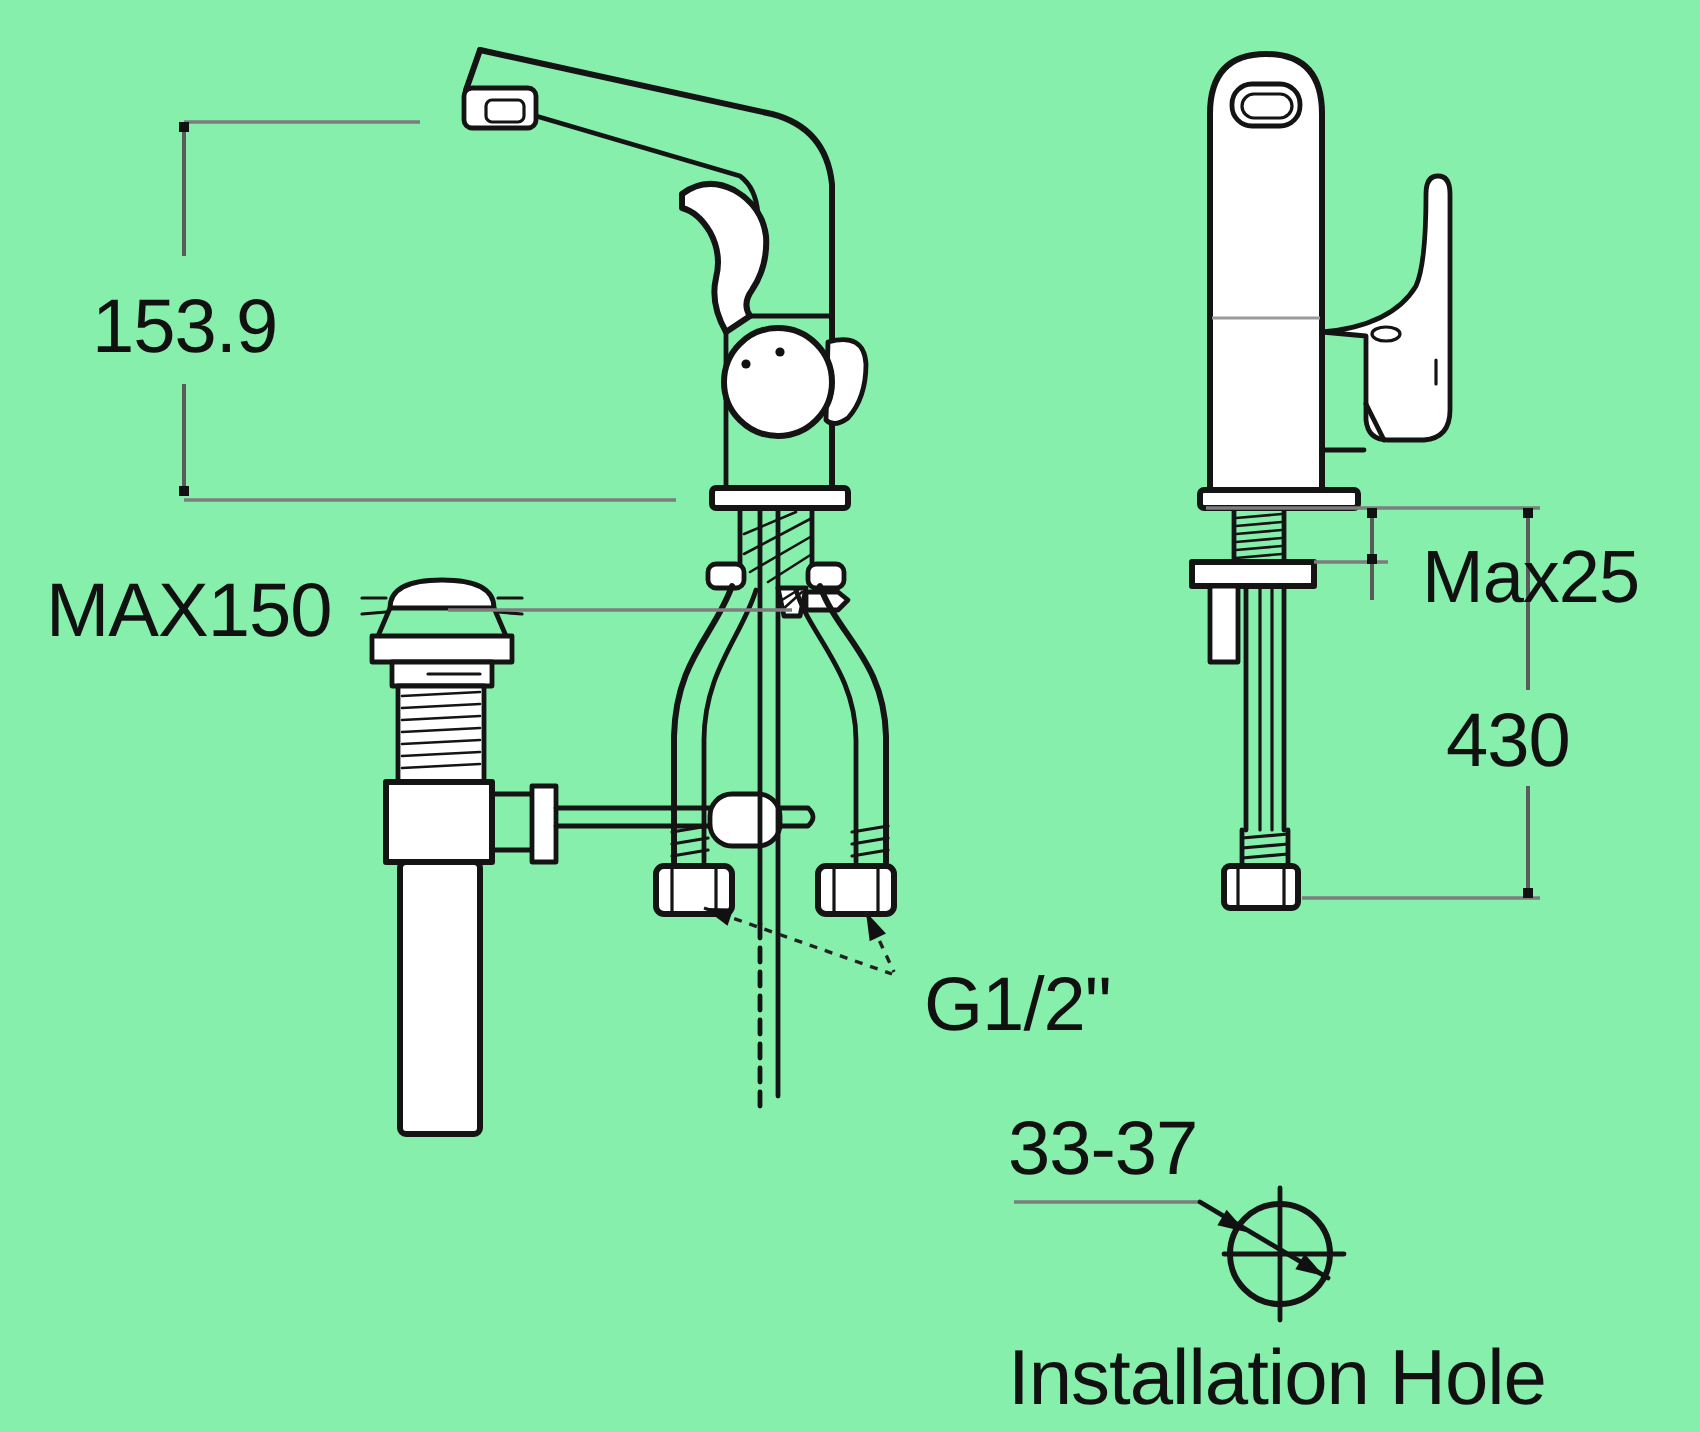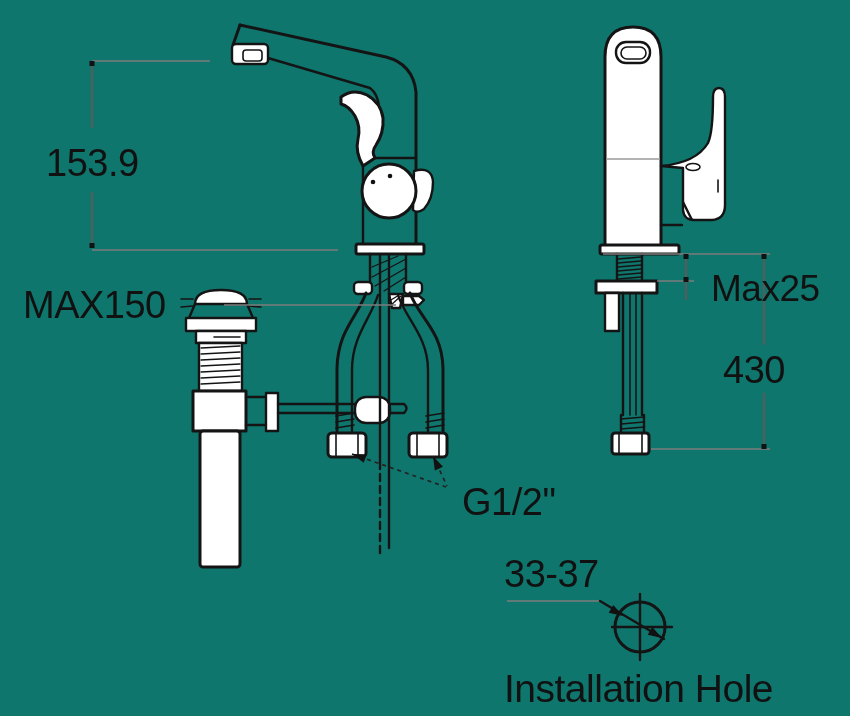--- a/index.html
+++ b/index.html
@@ -1,16 +1,16 @@
 <!DOCTYPE html>
 <html><head>
 <meta charset="utf-8">
 <style>
   html,body{margin:0;padding:0;background:#ffffff;}
-  .canvas{position:relative;width:850px;height:716px;background:#0f766e;overflow:hidden;
+  .canvas{position:relative;width:850px;height:716px;background:#86efac;overflow:hidden;
           font-family:"Liberation Sans", sans-serif;}
   svg{display:block;}
   .ol1{stroke:#141414;stroke-width:1.6;fill:none;stroke-linecap:round;}
   .ol2{stroke:#141414;stroke-width:2.4;fill:none;stroke-linecap:round;stroke-linejoin:round;}
   .ol3{stroke:#141414;stroke-width:3;fill:none;stroke-linecap:round;stroke-linejoin:round;}
   .wf{fill:#ffffff;}
   .h{stroke:#141414;stroke-width:1.3;fill:none;stroke-linecap:round;}
   .gl{stroke:#9a9a9a;stroke-width:1.6;fill:none;}
   .dl{stroke:#7d7d7d;stroke-width:1.7;fill:none;}
   .dl2{stroke:#5a5a5a;stroke-width:2;fill:none;}

